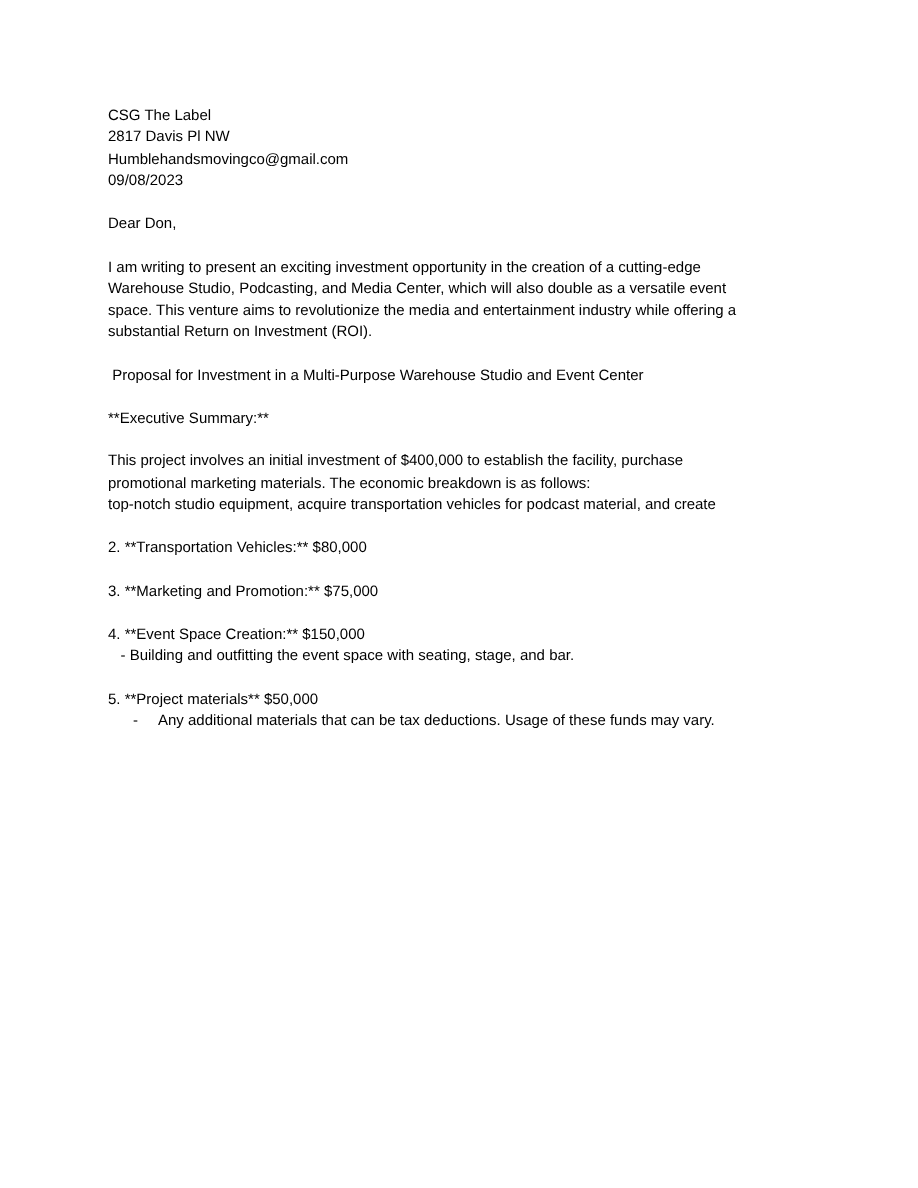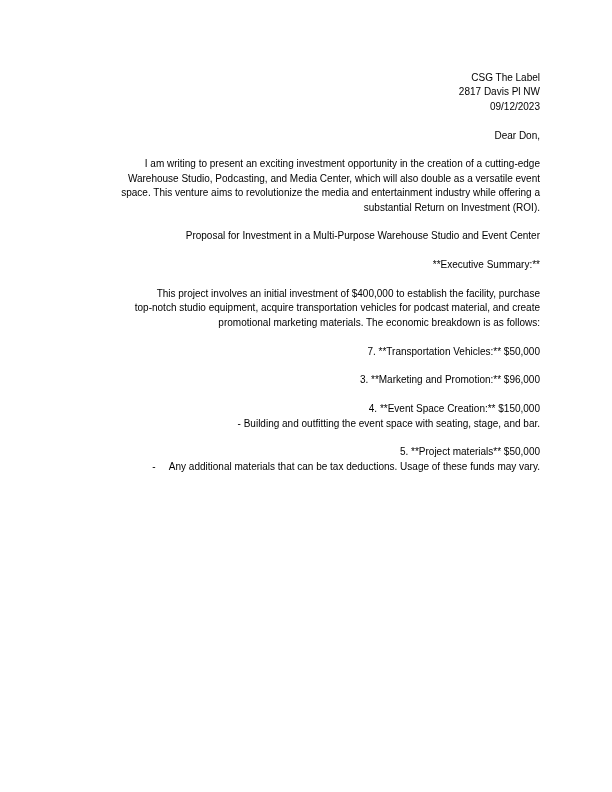--- a/index.html
+++ b/index.html
@@ -11,42 +11,42 @@
     width: 612px;
     height: 576px;
     box-sizing: border-box;
     background: #ffffff;
     padding: 71px 72px 0 72px;
     font-family: "Liberation Sans", sans-serif;
     font-size: 10px;
     line-height: 14.4px;
     color: #000000;
     overflow: hidden;
-    text-align: right;
   }
   .block {
     margin: 0 0 14.4px 0;
   }
   .gap-large {
     margin-top: 43.2px;
   }
   .line {
     white-space: pre-wrap;
     min-height: 14.4px;
   }
 </style>
 </head>
 <body>
 
 <div class="page">
 
   <div class="block">
     <div class="line">CSG The Label</div>
     <div class="line">2817 Davis Pl NW</div>
-    <div class="line">09/12/2023</div>
+    <div class="line">Humblehandsmovingco@gmail.com</div>
+    <div class="line">09/08/2023</div>
   </div>
 
 
   <div class="block">
     <div class="line">Dear Don,</div>
   </div>
 
   <div class="block">
     <div class="line">I am writing to present an exciting investment opportunity in the creation of a cutting-edge</div>
     <div class="line">Warehouse Studio, Podcasting, and Media Center, which will also double as a versatile event</div>
@@ -57,31 +57,31 @@
   <div class="block">
     <div class="line"> Proposal for Investment in a Multi-Purpose Warehouse Studio and Event Center</div>
   </div>
 
   <div class="block">
     <div class="line">**Executive Summary:**</div>
   </div>
 
   <div class="block">
     <div class="line">This project involves an initial investment of $400,000 to establish the facility, purchase</div>
+    <div class="line">promotional marketing materials. The economic breakdown is as follows:</div>
     <div class="line">top-notch studio equipment, acquire transportation vehicles for podcast material, and create</div>
-    <div class="line">promotional marketing materials. The economic breakdown is as follows:</div>
   </div>
 
 
   <div class="block">
-    <div class="line">7. **Transportation Vehicles:** $50,000</div>
+    <div class="line">2. **Transportation Vehicles:** $80,000</div>
   </div>
 
   <div class="block">
-    <div class="line">3. **Marketing and Promotion:** $96,000</div>
+    <div class="line">3. **Marketing and Promotion:** $75,000</div>
   </div>
 
   <div class="block">
     <div class="line">4. **Event Space Creation:** $150,000</div>
     <div class="line">   - Building and outfitting the event space with seating, stage, and bar.</div>
   </div>
 
   <div class="block">
     <div class="line">5. **Project materials** $50,000</div>
     <div class="line">      -     Any additional materials that can be tax deductions. Usage of these funds may vary.</div>

